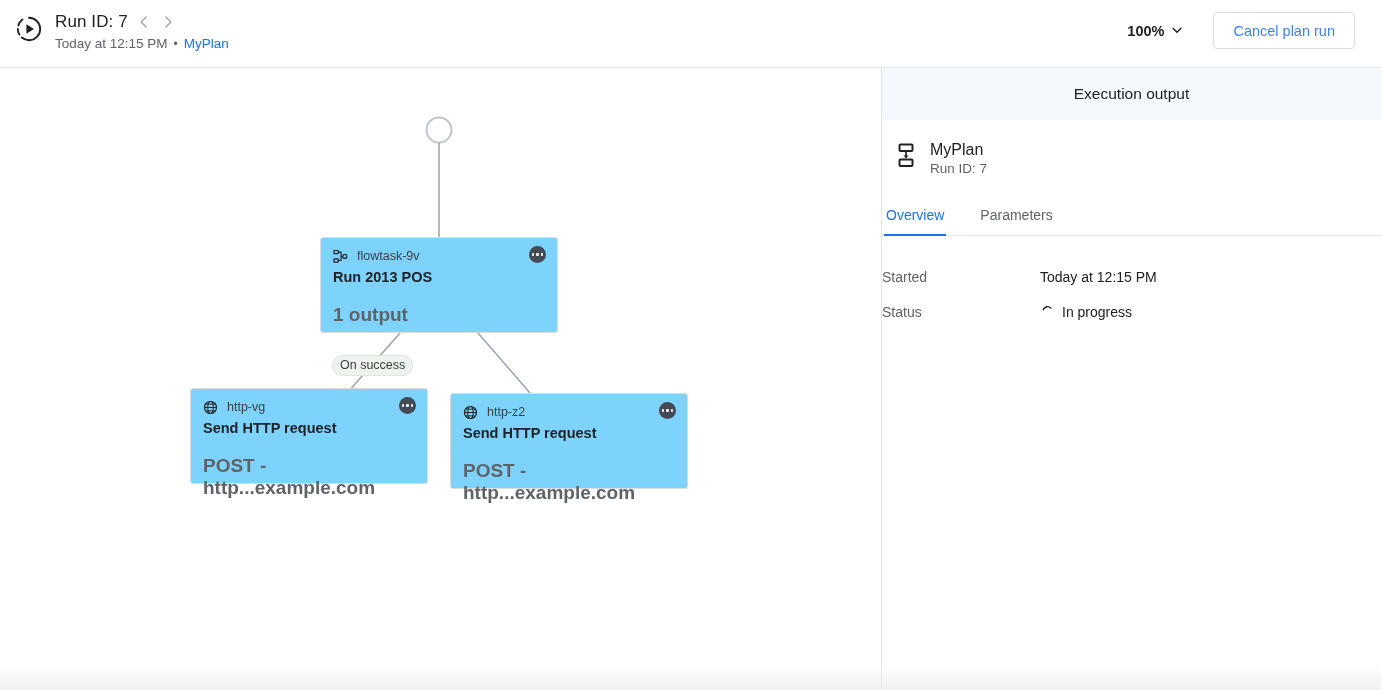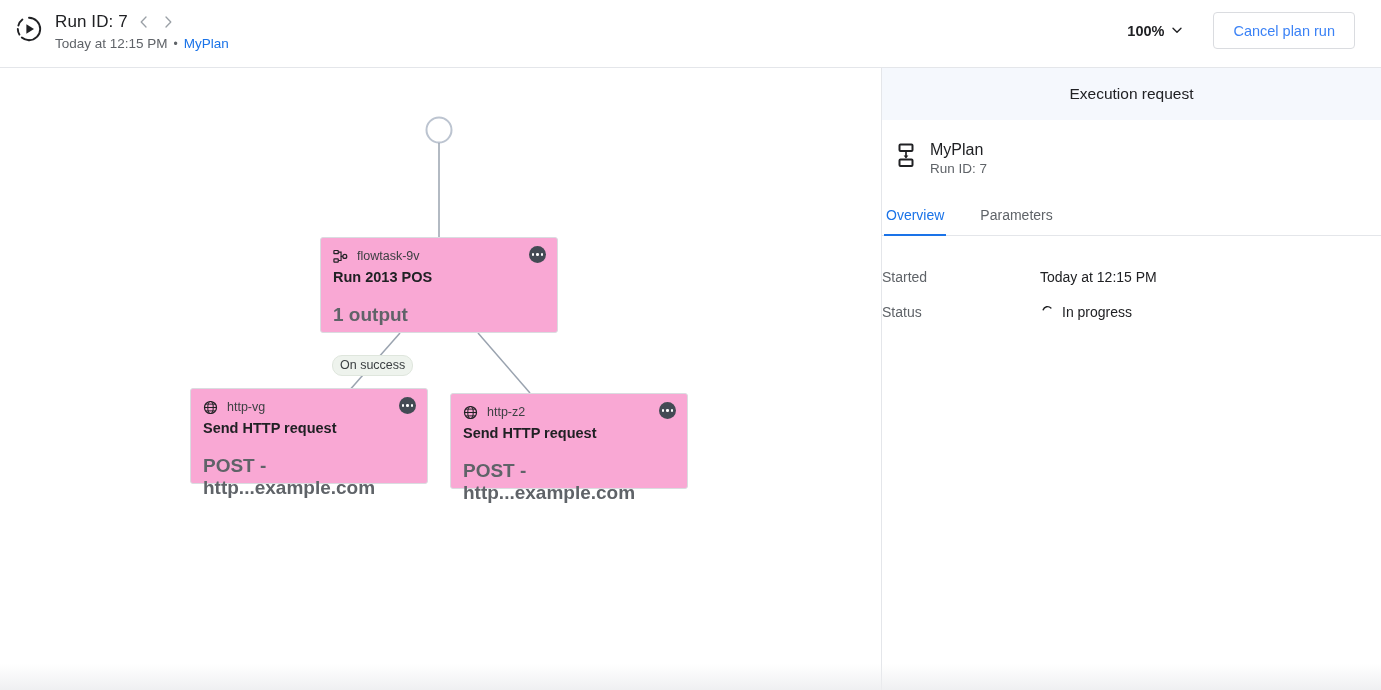--- a/index.html
+++ b/index.html
@@ -45,21 +45,21 @@
 
   
   .canvas {
     position: absolute; top: 68px; left: 0;
     width: 881px; height: 622px;
     background: #fff; overflow: hidden;
   }
   .graph-svg { position: absolute; top: 0; left: 0; }
 
   .node {
-    position: absolute; background: #f9a8d4;
+    position: absolute; background: #7dd3fc;
     border: 1px solid #dadce0; border-radius: 3px;
     cursor: pointer;
   }
   .node-top { position: relative; padding: 10px 12px 0 12px; }
   .node-idrow { display: flex; align-items: center; height: 16px; }
   .node-type-icon { width: 15px; height: 15px; flex: 0 0 15px; }
   .node-id { margin-left: 9px; font-size: 12.5px; color: #3c4043; }
   .node-title { margin-top: 5px; font-size: 14.5px; font-weight: bold; color: #202124; }
   .node-more {
     position: absolute; right: 11px; top: 8px;
@@ -252,21 +252,21 @@
             <i></i>
             <i></i>
           </div>
       </div>
       <div class="node-foot">POST - http...example.com</div>
     </div>
   </div>
 
   <div class="panel">
     <div class="panel-head">
-      <span class="panel-head-title">Execution request</span>
+      <span class="panel-head-title">Execution output</span>
     </div>
 
     <div class="plan-row">
       <span class="plan-icon">
         <svg width="24" height="26" viewBox="0 0 24 26">
           <rect x="4.5" y="1.5" width="13" height="6.6" rx="1" fill="none" stroke="#202124" stroke-width="2"></rect>
           <rect x="4.5" y="16.4" width="13" height="6.6" rx="1" fill="none" stroke="#202124" stroke-width="2"></rect>
           <line x1="11" y1="8.6" x2="11" y2="14.4" stroke="#202124" stroke-width="1.7"></line>
           <path d="M8.6 12.6 L11 15.6 L13.4 12.6 Z" fill="#202124"></path>
         </svg>

